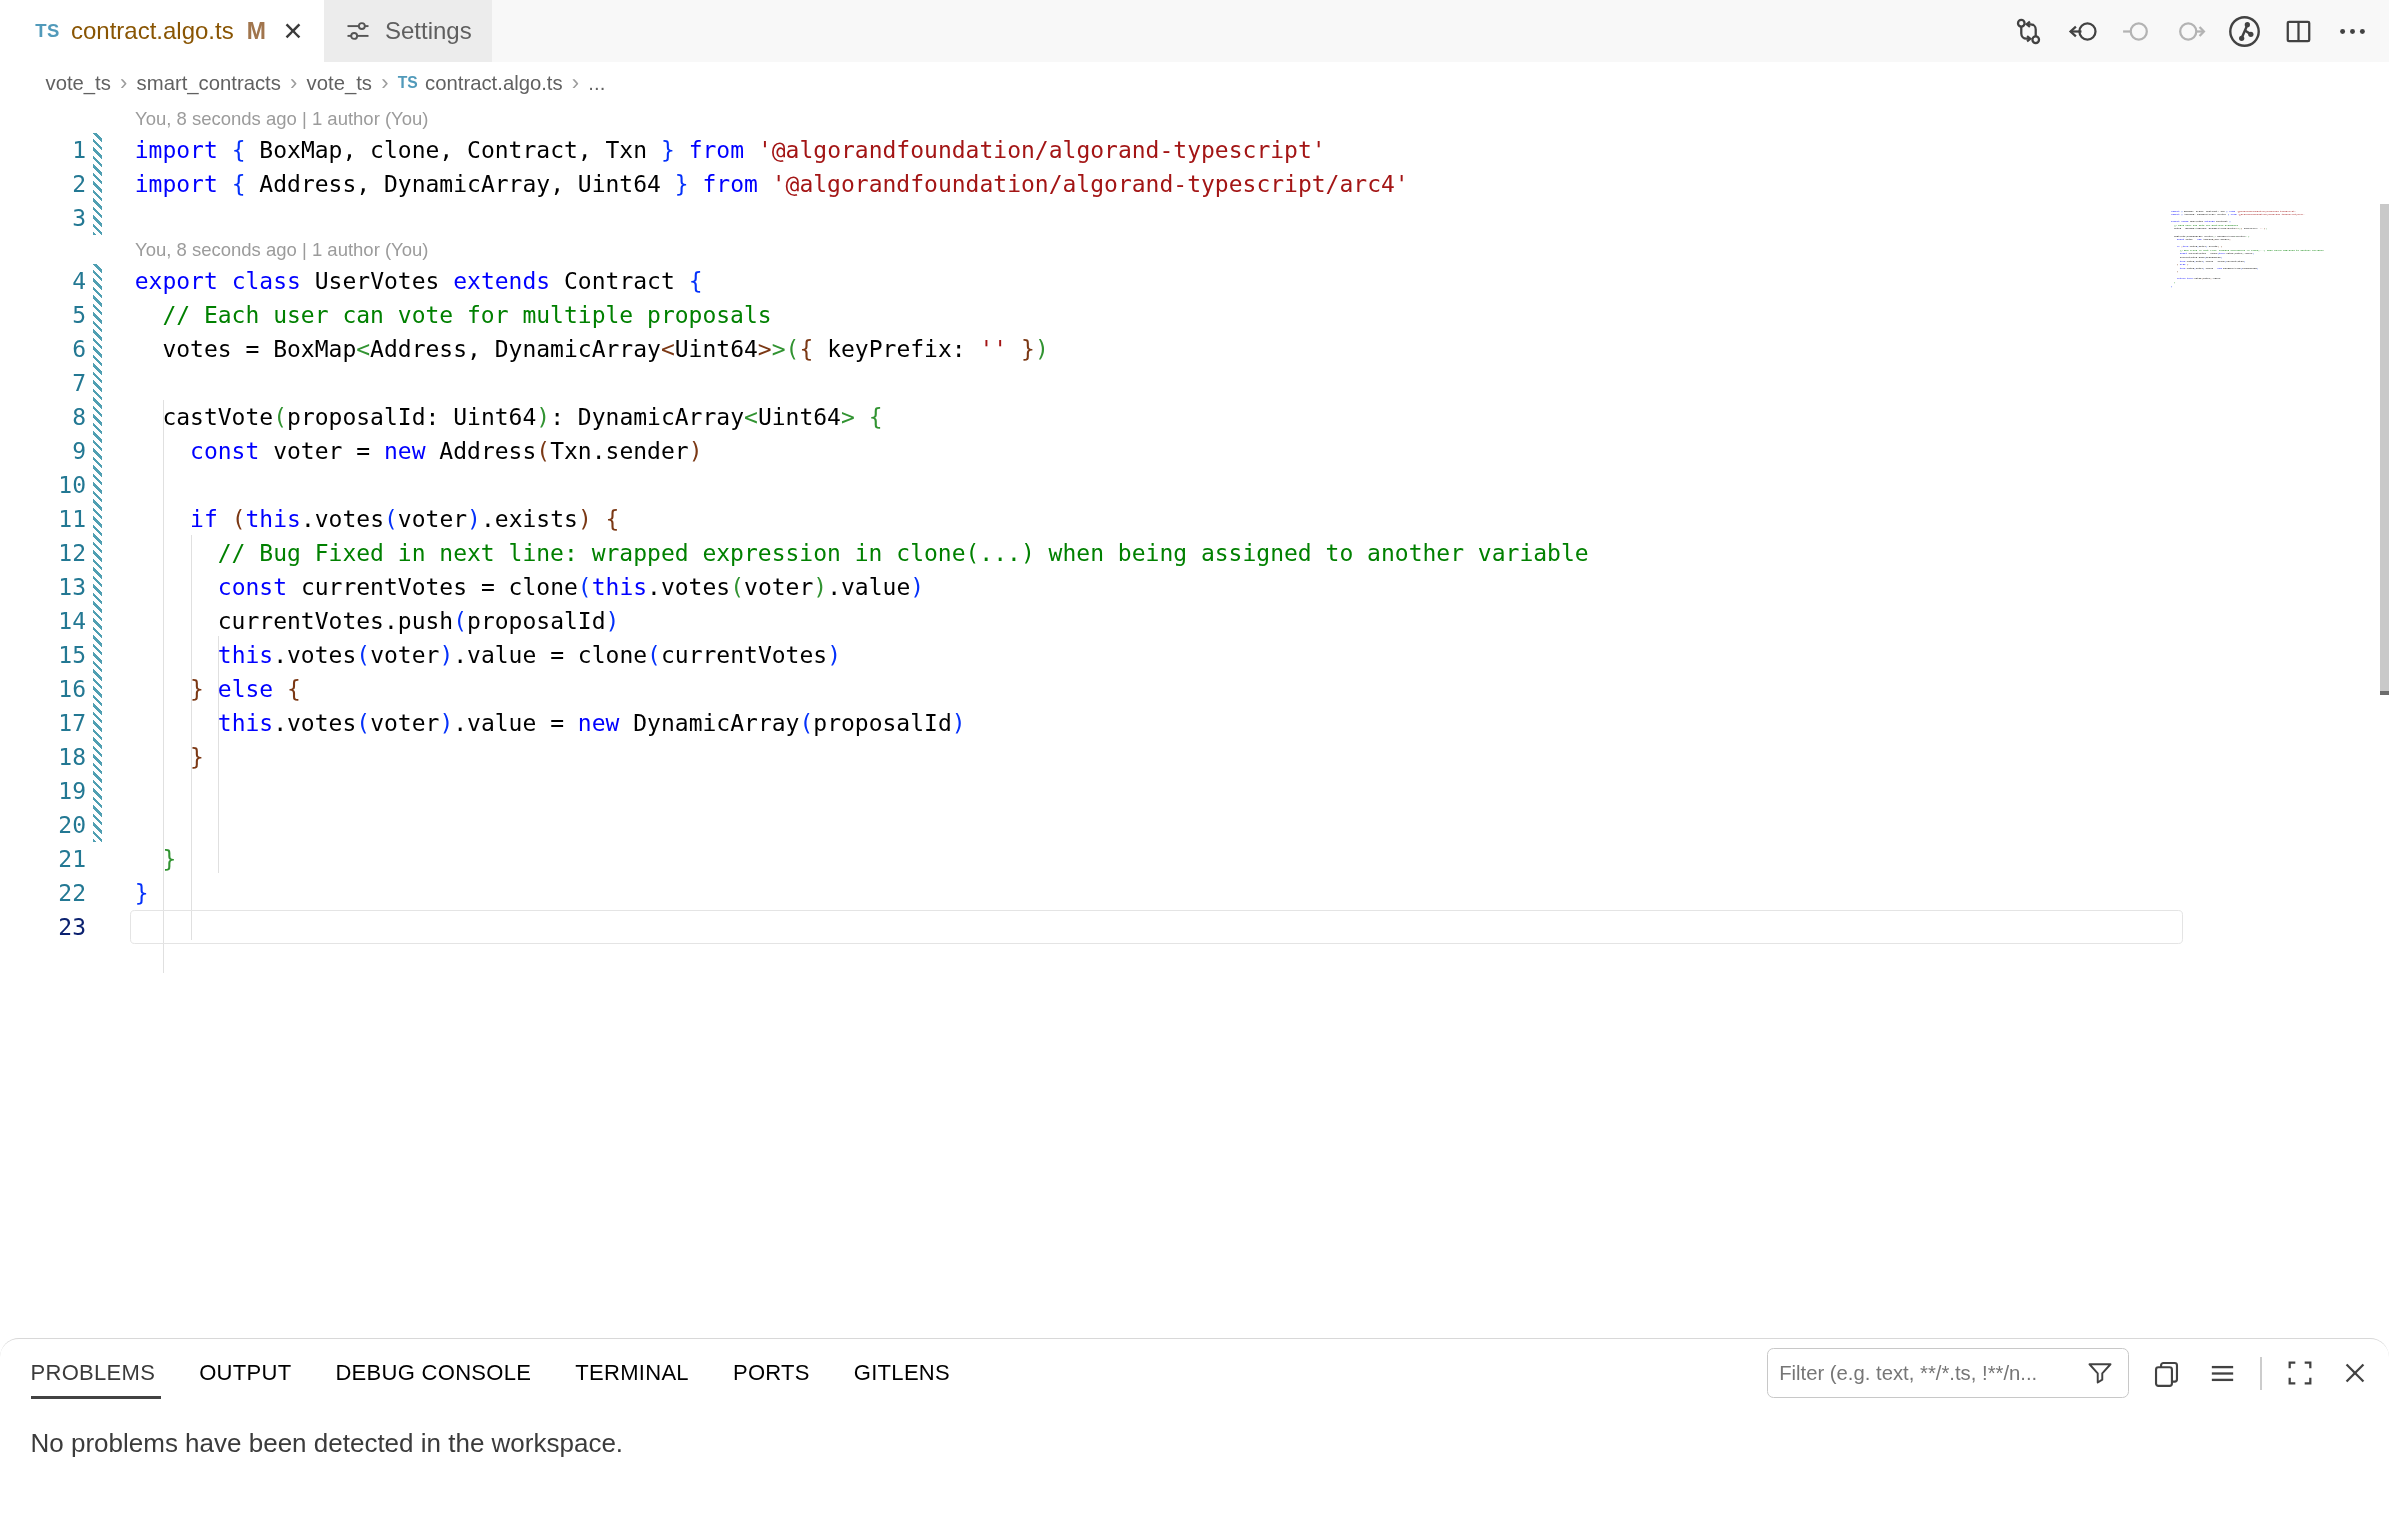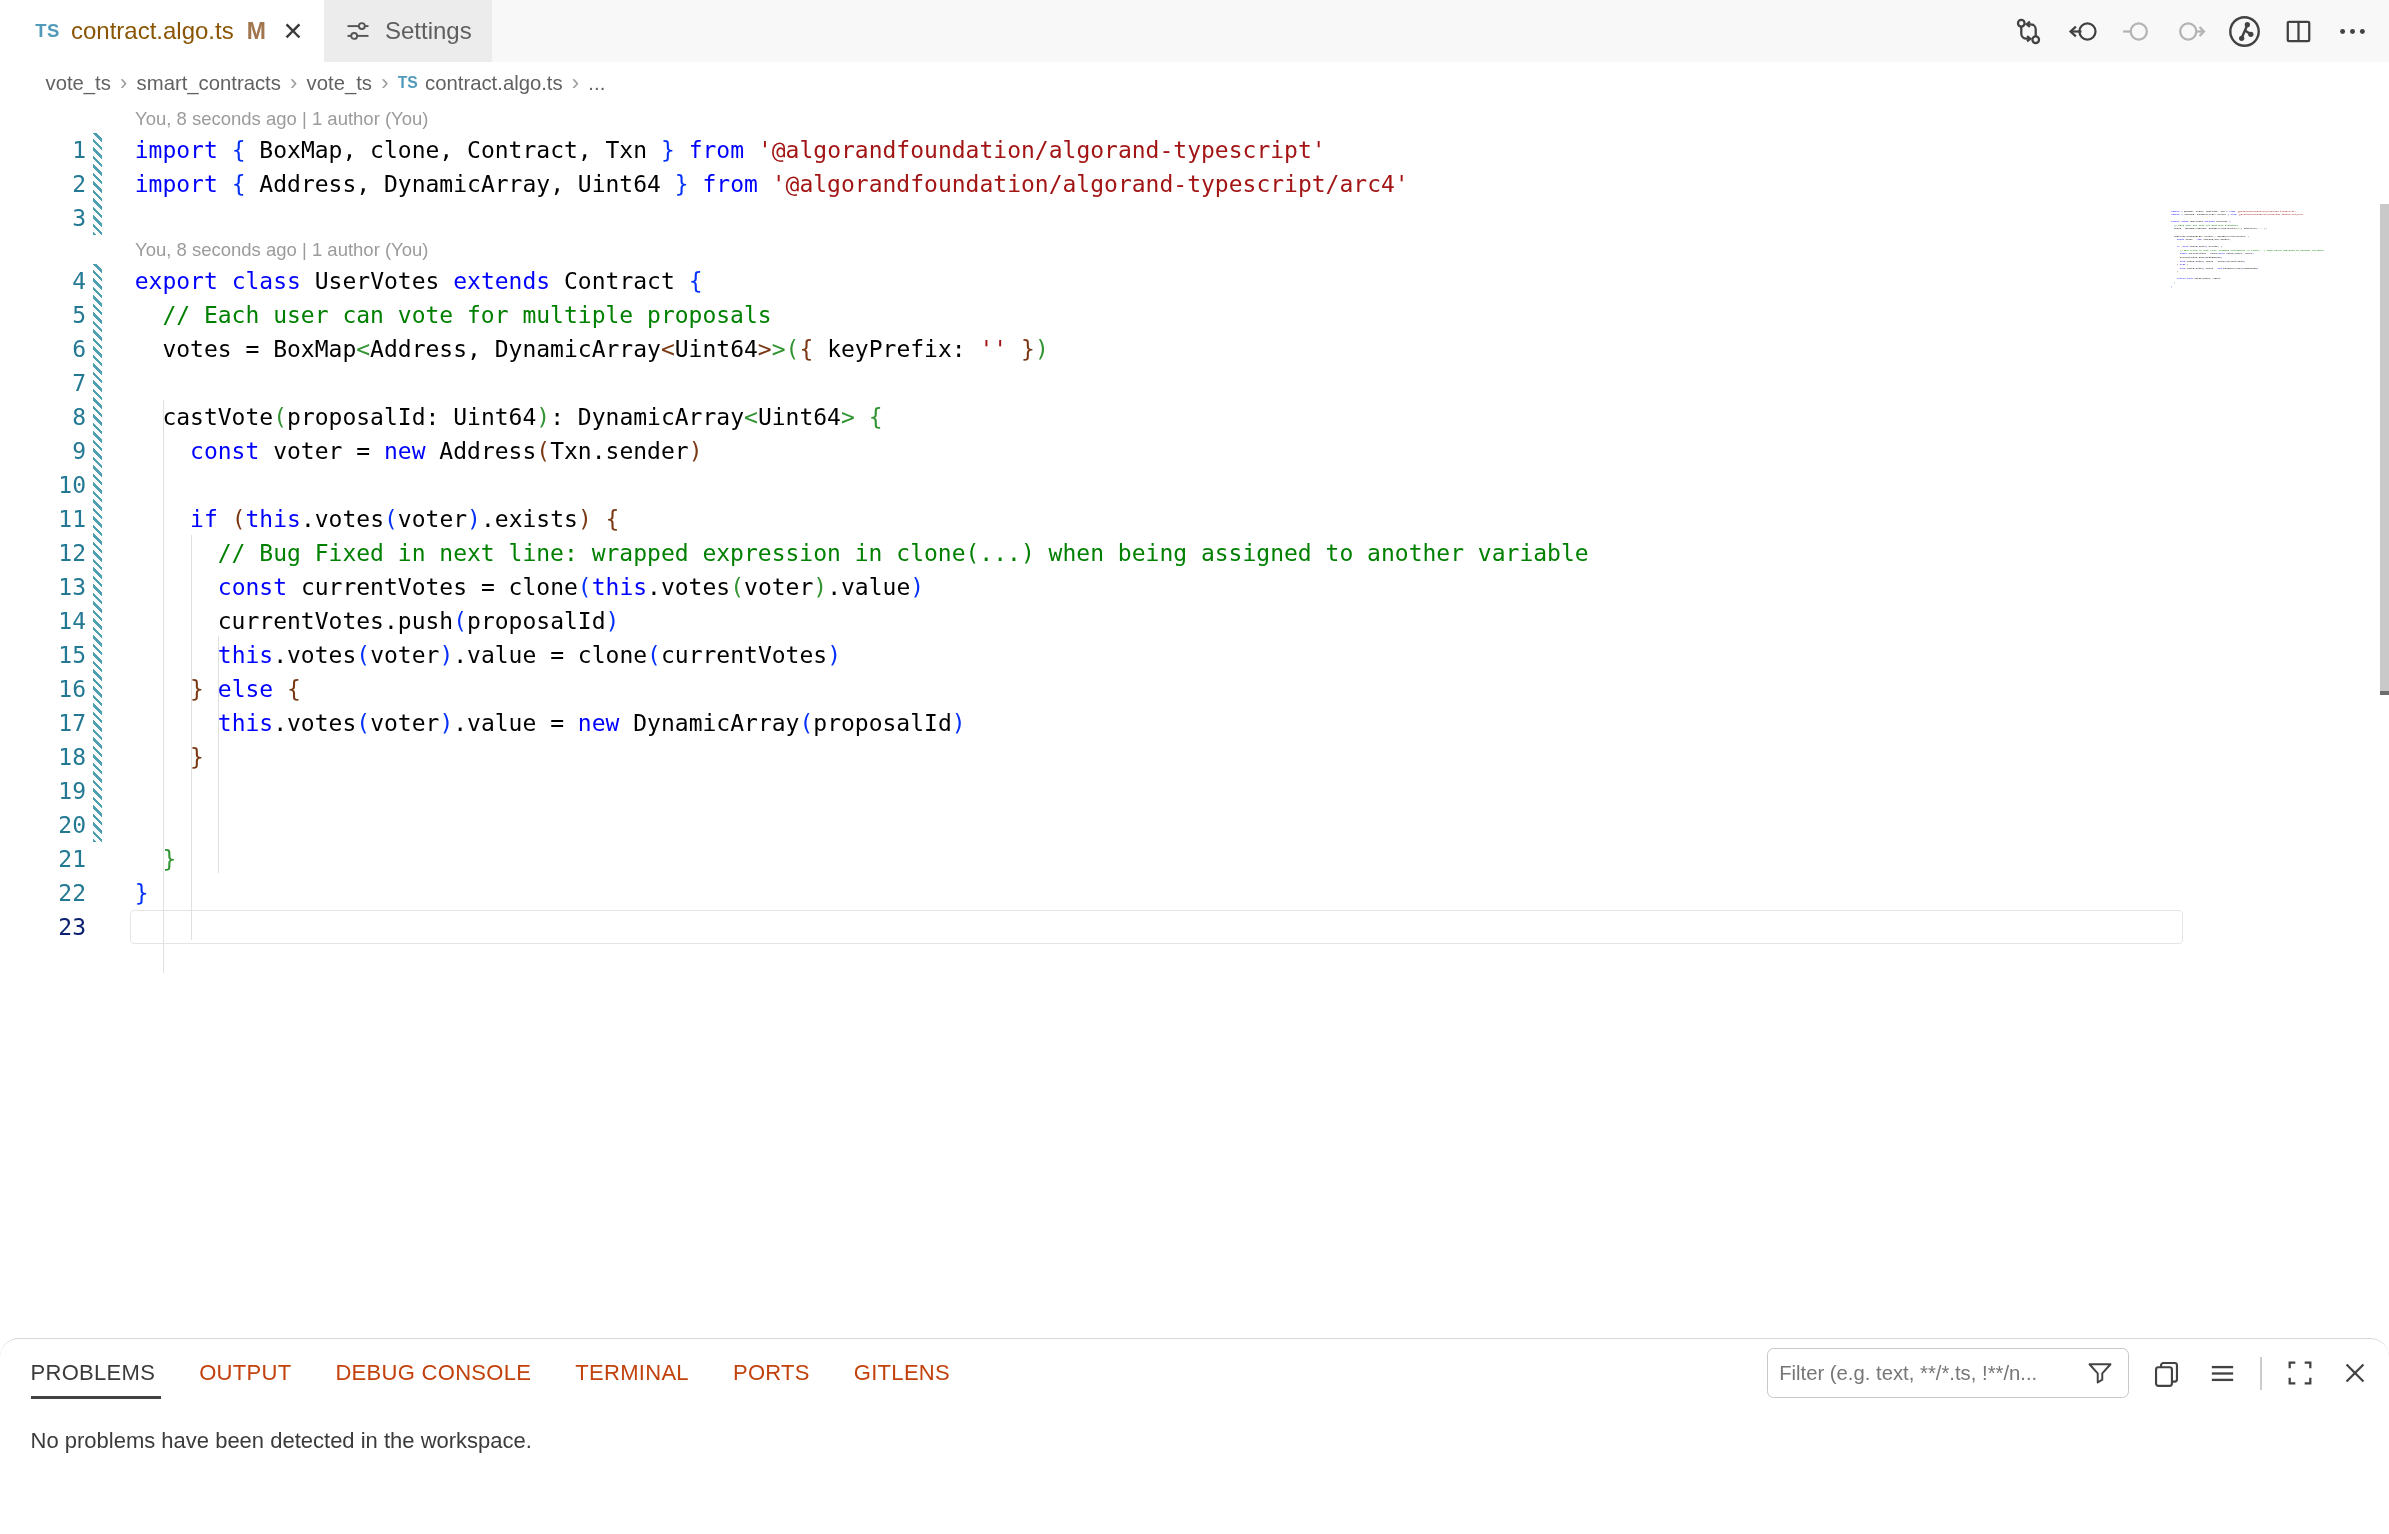--- a/index.html
+++ b/index.html
@@ -54,32 +54,32 @@
 
   
   .sb-thumb { position:absolute; left:2365px; top:100px; width:24px; height:488px; background:#c9c9c9; }
   .sb-thumb-edge { position:absolute; left:0; bottom:-2.8px; width:100%; height:3.7px; background:#6d6d6d; }
   .sb-mark { position:absolute; left:2367px; top:115px; width:8.3px; height:440px; background:#6e9cbd; }
 
   
   .panel { position:absolute; left:0; top:1338px; width:2389px; height:197px; background:#ffffff;
            border-top:1.8px solid #d8d8d8;border-radius:19px; }
   .panel-bar { position:relative; height:67px; display:flex; align-items:center; padding-left:30.5px; }
-  .ptab { position:relative; font-size:22px; color:#c2410c; margin-right:44px; letter-spacing:0.3px; }
+  .ptab { position:relative; font-size:22px; color:#000000; margin-right:44px; letter-spacing:0.3px; }
   .ptab.active { color:#3b3b3b; }
   .ptab.active::after { content:''; position:absolute; left:0; right:-5.5px; bottom:-13px; height:2.8px; background:#424242; }
   .panel-right { position:absolute; right:16.6px; top:9.2px; display:flex; align-items:center; gap:20.3px; }
   .filter { width:362px; height:50px; border:1.8px solid #c8c8c8; border-radius:6.5px; background:#ffffff;
             display:flex; align-items:center; padding:0 11px; }
   .filter input { border:0; outline:0; flex:1; font-size:20.3px; color:#3b3b3b; background:transparent;
                   font-family:"Liberation Sans", sans-serif; }
   .filter input::placeholder { color:#767676; }
   .pi { width:35px; height:35px; display:flex; align-items:center; justify-content:center; }
   .vsep { width:1.8px; height:33px; background:#cccccc; }
-  .panel-msg { padding-left:30.5px; margin-top:22px; font-size:22px; color:#3b3b3b; }
+  .panel-msg { padding-left:30.5px; margin-top:22px; font-size:26px; color:#3b3b3b; }
 
   svg { display:block; }
 </style>
 </head>
 <body>
 
 <div class="root">
 
   <div class="tabbar">
     <div class="tab active">

